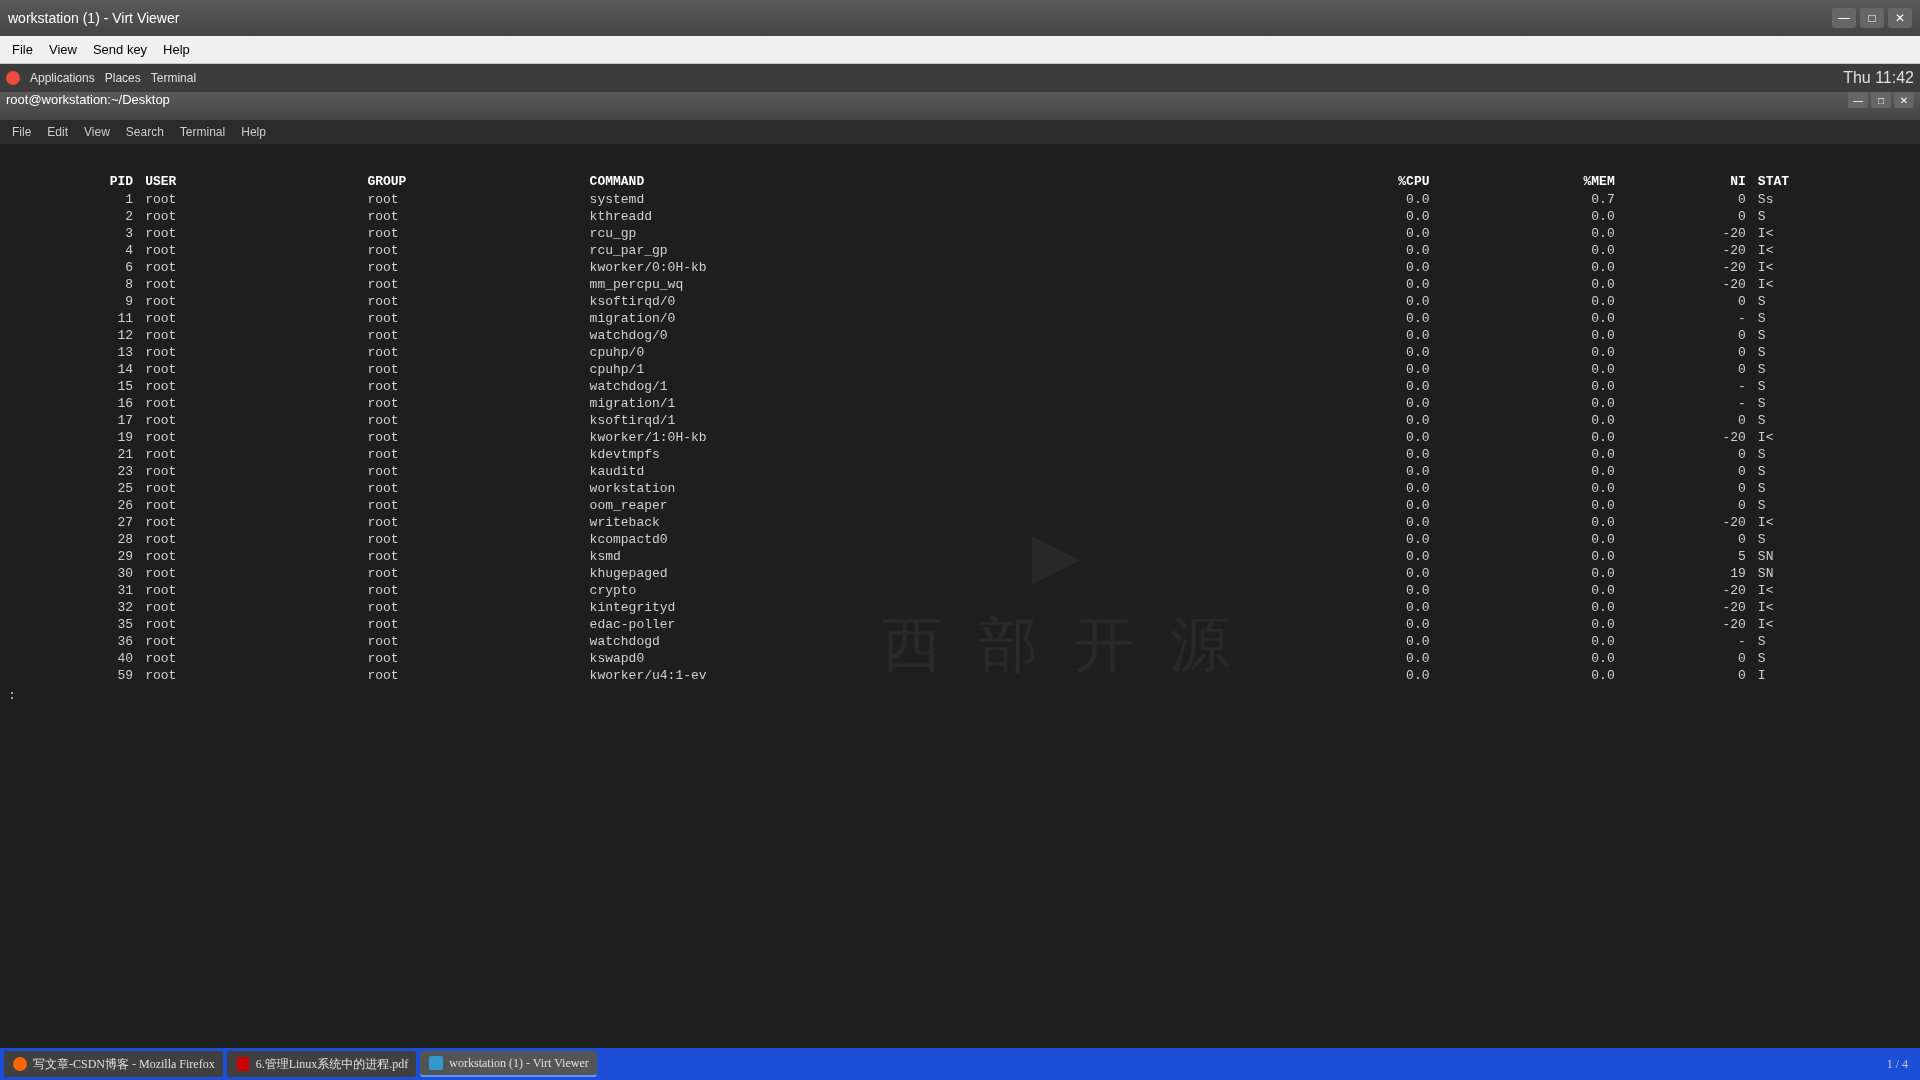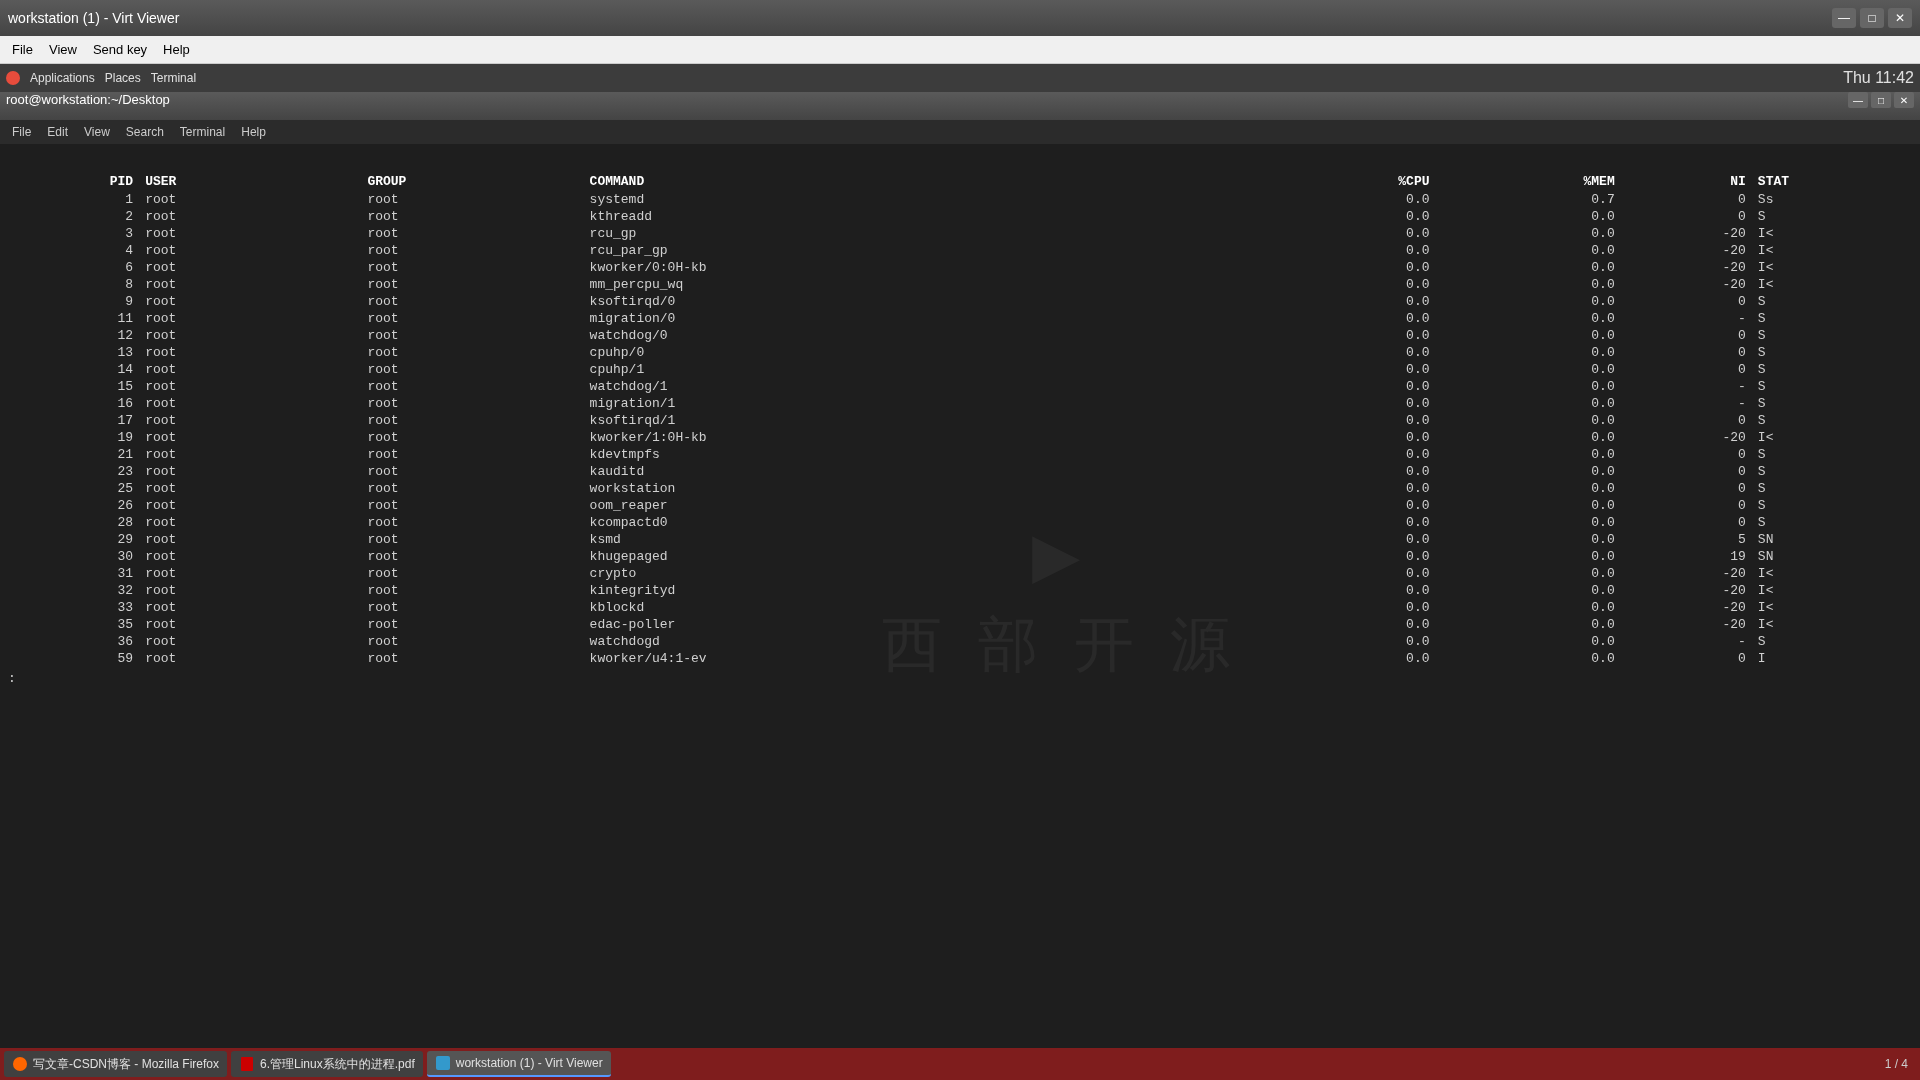--- a/index.html
+++ b/index.html
@@ -181,25 +181,26 @@
     .col-ni { text-align: right; min-width: 35px; }
     .col-stat { min-width: 40px; }
 
     #cursor-line { color: #d0d0d0; margin-top: 4px; }
 
     
     #host-taskbar {
       position: absolute;
       bottom: 0; left: 0; right: 0;
       height: 32px;
-      background: #7f1d1d;
+      background: #1d4ed8;
       display: flex;
       align-items: center;
       padding: 0 4px;
       gap: 4px;
+      font-family: Liberation Serif, serif;
     }
     .taskbar-item {
       display: flex; align-items: center; gap: 5px;
       padding: 2px 8px;
       height: 26px;
       background: #404040;
       border-radius: 3px;
       color: #e0e0e0;
       font-size: 12px;
       cursor: pointer;
@@ -485,20 +486,30 @@
                 <td class="col-pid">26</td>
                 <td class="col-user">root</td>
                 <td class="col-group">root</td>
                 <td class="col-command">oom_reaper</td>
                 <td class="col-cpu">0.0</td>
                 <td class="col-mem">0.0</td>
                 <td class="col-ni">0</td>
                 <td class="col-stat">S</td>
               </tr>
               <tr>
+                <td class="col-pid">27</td>
+                <td class="col-user">root</td>
+                <td class="col-group">root</td>
+                <td class="col-command">writeback</td>
+                <td class="col-cpu">0.0</td>
+                <td class="col-mem">0.0</td>
+                <td class="col-ni">-20</td>
+                <td class="col-stat">I&lt;</td>
+              </tr>
+              <tr>
                 <td class="col-pid">28</td>
                 <td class="col-user">root</td>
                 <td class="col-group">root</td>
                 <td class="col-command">kcompactd0</td>
                 <td class="col-cpu">0.0</td>
                 <td class="col-mem">0.0</td>
                 <td class="col-ni">0</td>
                 <td class="col-stat">S</td>
               </tr>
               <tr>
@@ -535,47 +546,47 @@
                 <td class="col-pid">32</td>
                 <td class="col-user">root</td>
                 <td class="col-group">root</td>
                 <td class="col-command">kintegrityd</td>
                 <td class="col-cpu">0.0</td>
                 <td class="col-mem">0.0</td>
                 <td class="col-ni">-20</td>
                 <td class="col-stat">I&lt;</td>
               </tr>
               <tr>
-                <td class="col-pid">33</td>
-                <td class="col-user">root</td>
-                <td class="col-group">root</td>
-                <td class="col-command">kblockd</td>
-                <td class="col-cpu">0.0</td>
-                <td class="col-mem">0.0</td>
-                <td class="col-ni">-20</td>
-                <td class="col-stat">I&lt;</td>
-              </tr>
-              <tr>
                 <td class="col-pid">35</td>
                 <td class="col-user">root</td>
                 <td class="col-group">root</td>
                 <td class="col-command">edac-poller</td>
                 <td class="col-cpu">0.0</td>
                 <td class="col-mem">0.0</td>
                 <td class="col-ni">-20</td>
                 <td class="col-stat">I&lt;</td>
               </tr>
               <tr>
                 <td class="col-pid">36</td>
                 <td class="col-user">root</td>
                 <td class="col-group">root</td>
                 <td class="col-command">watchdogd</td>
                 <td class="col-cpu">0.0</td>
                 <td class="col-mem">0.0</td>
                 <td class="col-ni">-</td>
+                <td class="col-stat">S</td>
+              </tr>
+              <tr>
+                <td class="col-pid">40</td>
+                <td class="col-user">root</td>
+                <td class="col-group">root</td>
+                <td class="col-command">kswapd0</td>
+                <td class="col-cpu">0.0</td>
+                <td class="col-mem">0.0</td>
+                <td class="col-ni">0</td>
                 <td class="col-stat">S</td>
               </tr>
               <tr>
                 <td class="col-pid">59</td>
                 <td class="col-user">root</td>
                 <td class="col-group">root</td>
                 <td class="col-command">kworker/u4:1-ev</td>
                 <td class="col-cpu">0.0</td>
                 <td class="col-mem">0.0</td>
                 <td class="col-ni">0</td>

